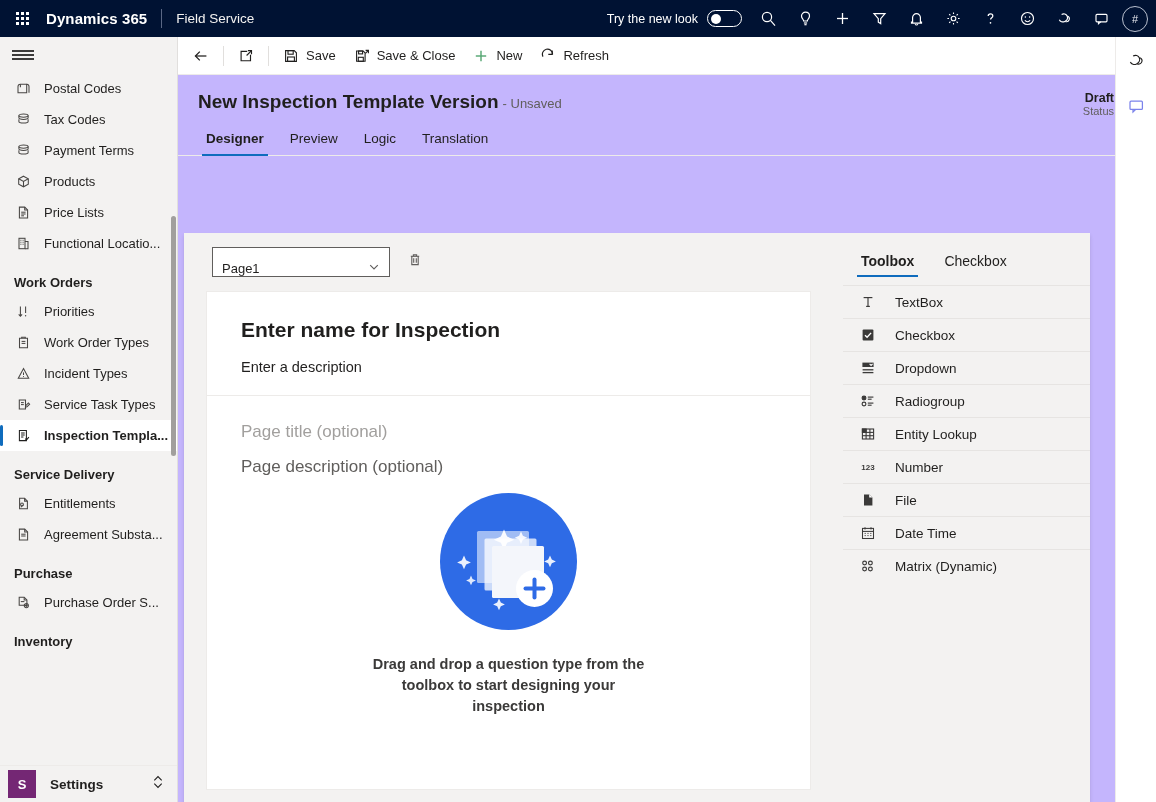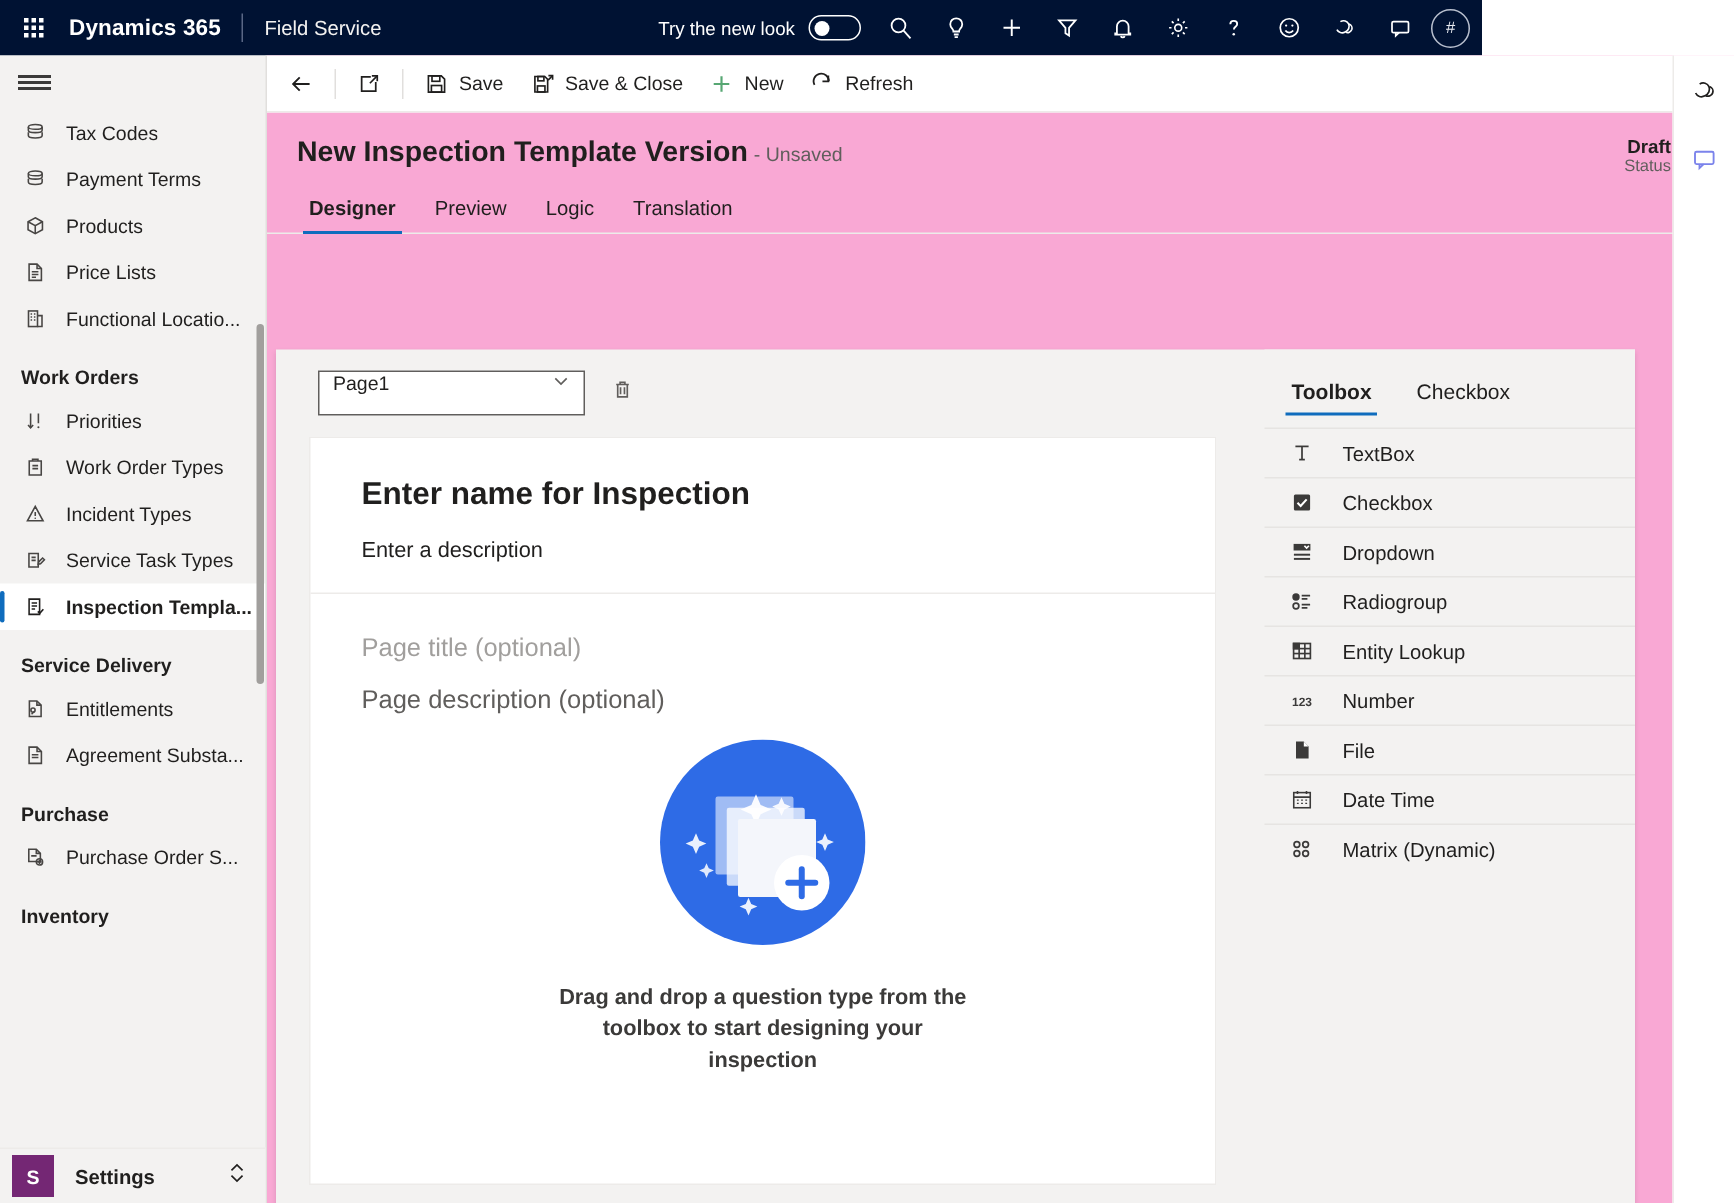--- a/index.html
+++ b/index.html
@@ -8,21 +8,21 @@
     width:1156px; height:802px;
     font-family:"Liberation Sans", sans-serif;
     background:#ffffff;
     color:#201f1e;
     overflow:hidden;
   }
   .app { position:relative; width:1156px; height:802px; }
 
   
   .topnav {
-    position:absolute; top:0; left:0; width:988px; height:37px;
+    position:absolute; top:0; left:0; width:1156px; height:37px;
     background:#001233; color:#ffffff;
     display:flex; align-items:center;
   }
   .waffle { width:44px; height:37px; display:flex; align-items:center; justify-content:center; cursor:pointer; }
   .waffle .dots { display:grid; grid-template-columns:repeat(3,3px); grid-gap:2px; }
   .waffle .dots i { width:3px; height:3px; background:#fff; display:block; }
   .brand { font-size:15px; font-weight:bold; color:#fff; letter-spacing:.1px; padding-left:2px; }
   .brand-sep { width:1px; height:19px; background:#5a6785; margin:0 14px; }
   .appname { font-size:13.5px; color:#f3f2f1; font-weight:400; }
   .nav-spacer { flex:1; }
@@ -80,21 +80,21 @@
   }
   .areaswitch .tile {
     width:28px; height:28px; background:#742774; color:#fff;
     display:flex; align-items:center; justify-content:center;
     font-size:13px; font-weight:bold; margin-left:8px; flex:none;
   }
   .areaswitch .nm { font-size:13.5px; font-weight:bold; margin-left:14px; flex:1; }
   .areaswitch .chev { margin-right:14px; color:#201f1e; }
 
   
-  .content { position:absolute; left:178px; top:37px; width:978px; height:765px; background:#f9a8d4; }
+  .content { position:absolute; left:178px; top:37px; width:978px; height:765px; background:#c4b5fd; }
   .cmdbar {
     height:38px; display:flex; align-items:center; border-bottom:1px solid #edebe9;
     padding-left:6px; background:#ffffff;
   }
   .cmdbtn {
     display:flex; align-items:center; gap:7px; height:30px; padding:0 9px;
     font-size:13px; color:#201f1e; cursor:pointer; border-radius:2px; white-space:nowrap;
   }
   .cmd-sep { width:1px; height:20px; background:#e1dfdd; margin:0 5px; }
   .ico16 { width:16px; height:16px; display:flex; align-items:center; justify-content:center; color:#201f1e; flex:none; }
@@ -117,21 +117,21 @@
   }
 
   
   .designer {
     position:absolute; left:6px; top:196px; width:906px; height:577px;
     background:#f3f2f1; box-shadow:0 1.6px 3.6px rgba(0,0,0,.13);
   }
   .dz-toolbar { height:58px; display:flex; align-items:center; padding:0 14px 0 4px; }
   .pagesel {
     width:178px; height:30px; background:#ffffff; border:1px solid #605e5c;
-    display:flex; align-items:flex-start; padding:0 9px; font-size:13px; cursor:pointer;
+    display:flex; align-items:flex-end; padding:0 9px; font-size:13px; cursor:pointer;
   }
   .pagesel .v { flex:1; }
   .trash { width:30px; height:30px; display:flex; align-items:center; justify-content:center; margin-left:10px; cursor:pointer; color:#605e5c; }
   .dz-spacer { flex:1; }
   .urbtn { display:flex; align-items:center; gap:8px; font-size:13px; font-weight:bold; cursor:pointer; padding:0 10px; height:30px; }
   .urbtn.disabled { color:#a19f9d; font-weight:normal; cursor:default; }
 
   .canvas {
     position:absolute; left:22px; top:58px; width:605px; height:499px;
     background:#ffffff; border:1px solid #edebe9;
@@ -273,20 +273,30 @@
     <div class="ham">
       <div>
           <span></span>
           <span></span>
           <span></span>
         </div>
     </div>
 
     <div class="nav-scroll">
 
+      <div class="navitem">
+        <span class="ico">
+          <svg width="15" height="15" viewBox="0 0 15 15" fill="none" stroke="#484644" stroke-width="1.05">
+              <path d="M2 5.6C2 4.2 3 3.2 4.3 3.2h6.4v8.6H2z"></path>
+              <path d="M10.7 3.2c1.3 0 2.3 1 2.3 2.4v6.2"></path>
+              <line x1="4.4" y1="3.2" x2="4.4" y2="6.2"></line>
+            </svg>
+        </span>
+        <span class="lbl">Postal Codes</span>
+      </div>
 
       <div class="navitem">
         <span class="ico">
           <svg width="15" height="15" viewBox="0 0 15 15" fill="none" stroke="#484644" stroke-width="1.05">
               <ellipse cx="7.5" cy="3.6" rx="4.6" ry="1.6"></ellipse>
               <path d="M2.9 3.6v2.2c0 .9 2.1 1.6 4.6 1.6s4.6-.7 4.6-1.6V3.6"></path>
               <path d="M2.9 7.2v2.2c0 .9 2.1 1.6 4.6 1.6s4.6-.7 4.6-1.6V7.2"></path>
             </svg>
         </span>
         <span class="lbl">Tax Codes</span>

